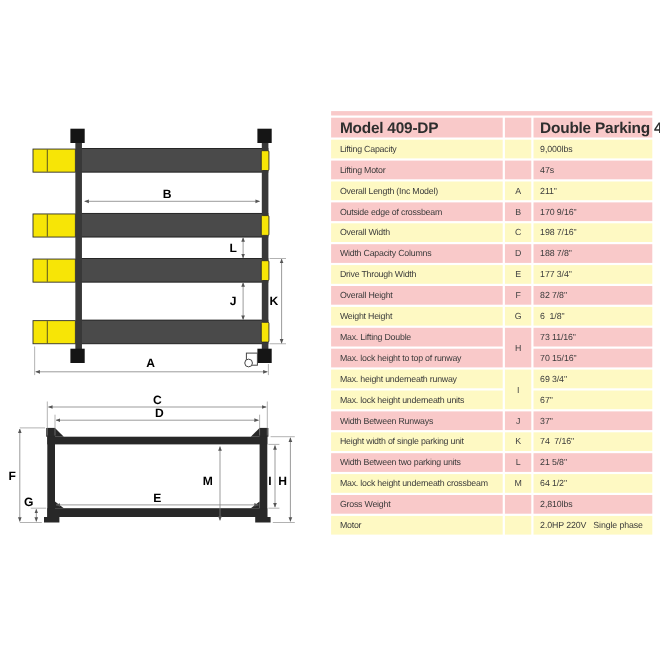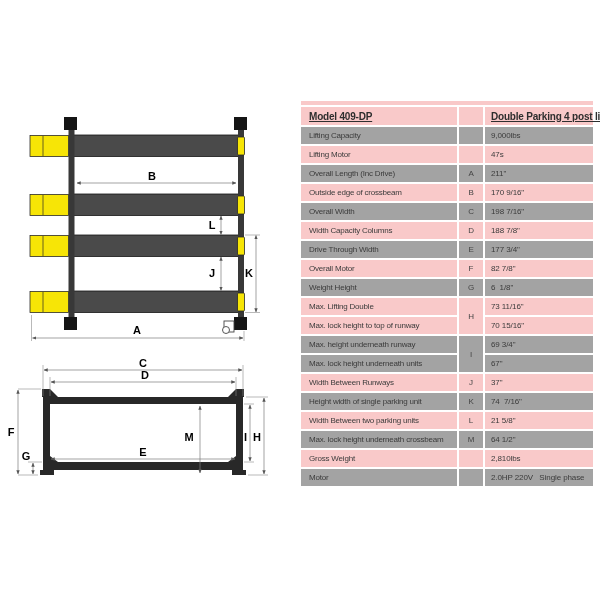--- a/index.html
+++ b/index.html
@@ -9,22 +9,22 @@
   .spec{position:absolute;left:301px;top:101px;width:292px;}
   .topbar{height:4px;background:#f9c9c9;}
   table.spec-tbl{border-collapse:separate;border-spacing:2px;width:calc(100% + 4px);margin:0 -2px;
                  table-layout:fixed;}
   td{height:17px;font-size:8px;letter-spacing:-0.1px;color:#3b3b3b;vertical-align:middle;
      white-space:pre;overflow:visible;}
   td.lab{width:148px;padding:0 0 0 8px;letter-spacing:-0.2px;}
   td.ltr{width:24px;text-align:center;padding:0;color:#444;}
   td.val{padding:0 0 0 6px;}
   tr.pink td{background:#f9c9c9;}
-  tr.white td{background:#a3a3a3;}
-  tr.hdr td{height:18px;font-weight:bold;font-size:10px;color:#2e2e2e;letter-spacing:-0.2px;text-decoration:underline;}
+  tr.white td{background:#fef9c3;}
+  tr.hdr td{height:18px;font-weight:bold;font-size:14px;color:#2e2e2e;letter-spacing:-0.2px;}
   
   .drawing{position:absolute;left:0;top:0;}
   .dim{stroke:#7d7d7d;stroke-width:0.7;fill:none;}
   .ext{stroke:#8a8a8a;stroke-width:0.6;fill:none;}
   .dlab{font-family:"Liberation Sans",sans-serif;font-size:11px;font-weight:bold;fill:#000;
         text-anchor:middle;}
 </style>
 </head>
 <body>
 
@@ -163,21 +163,21 @@
         <td class="lab">Lifting Capacity</td>
         <td class="ltr"></td>
         <td class="val">9,000lbs</td>
       </tr>
       <tr class="pink">
         <td class="lab">Lifting Motor</td>
         <td class="ltr"></td>
         <td class="val">47s</td>
       </tr>
       <tr class="white">
-        <td class="lab">Overall Length (Inc Drive)</td>
+        <td class="lab">Overall Length (Inc Model)</td>
         <td class="ltr">A</td>
         <td class="val">211"</td>
       </tr>
       <tr class="pink">
         <td class="lab">Outside edge of crossbeam</td>
         <td class="ltr">B</td>
         <td class="val">170 9/16"</td>
       </tr>
       <tr class="white">
         <td class="lab">Overall Width</td>
@@ -188,21 +188,21 @@
         <td class="lab">Width Capacity Columns</td>
         <td class="ltr">D</td>
         <td class="val">188 7/8"</td>
       </tr>
       <tr class="white">
         <td class="lab">Drive Through Width</td>
         <td class="ltr">E</td>
         <td class="val">177 3/4"</td>
       </tr>
       <tr class="pink">
-        <td class="lab">Overall Motor</td>
+        <td class="lab">Overall Height</td>
         <td class="ltr">F</td>
         <td class="val">82 7/8"</td>
       </tr>
       <tr class="white">
         <td class="lab">Weight Height</td>
         <td class="ltr">G</td>
         <td class="val">6  1/8"</td>
       </tr>
       <tr class="pink">
         <td class="lab">Max. Lifting Double</td>

